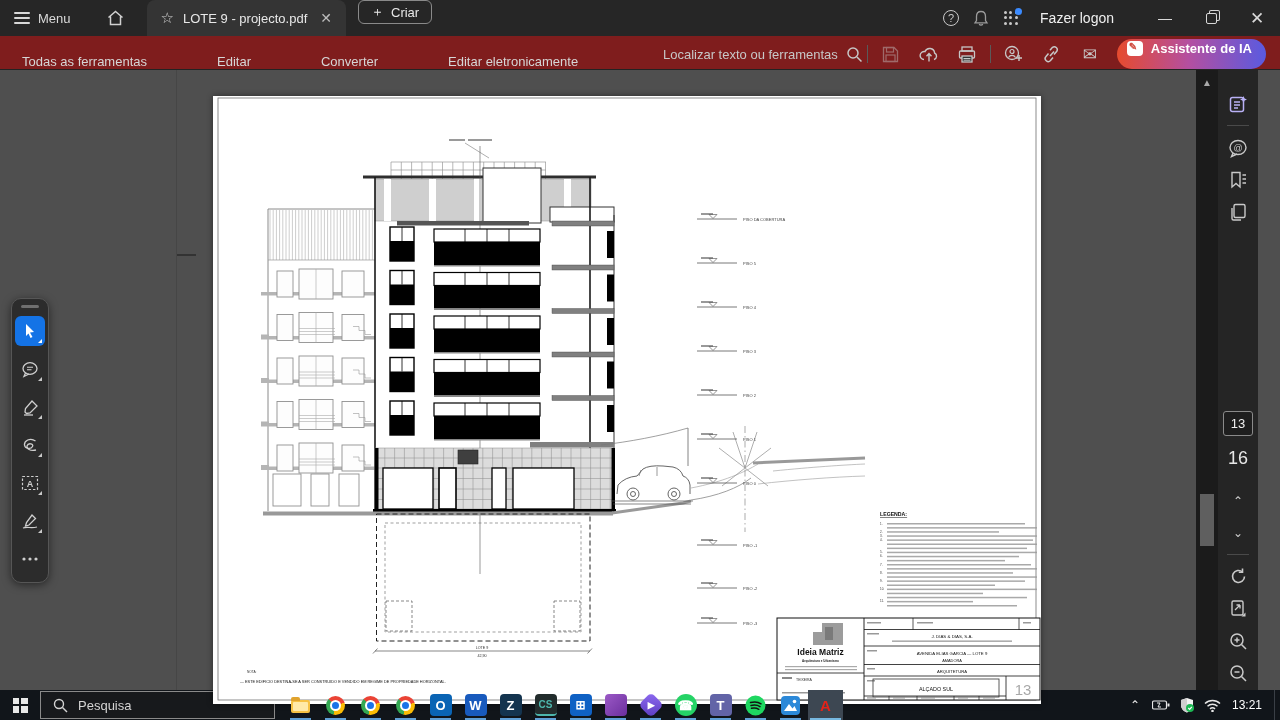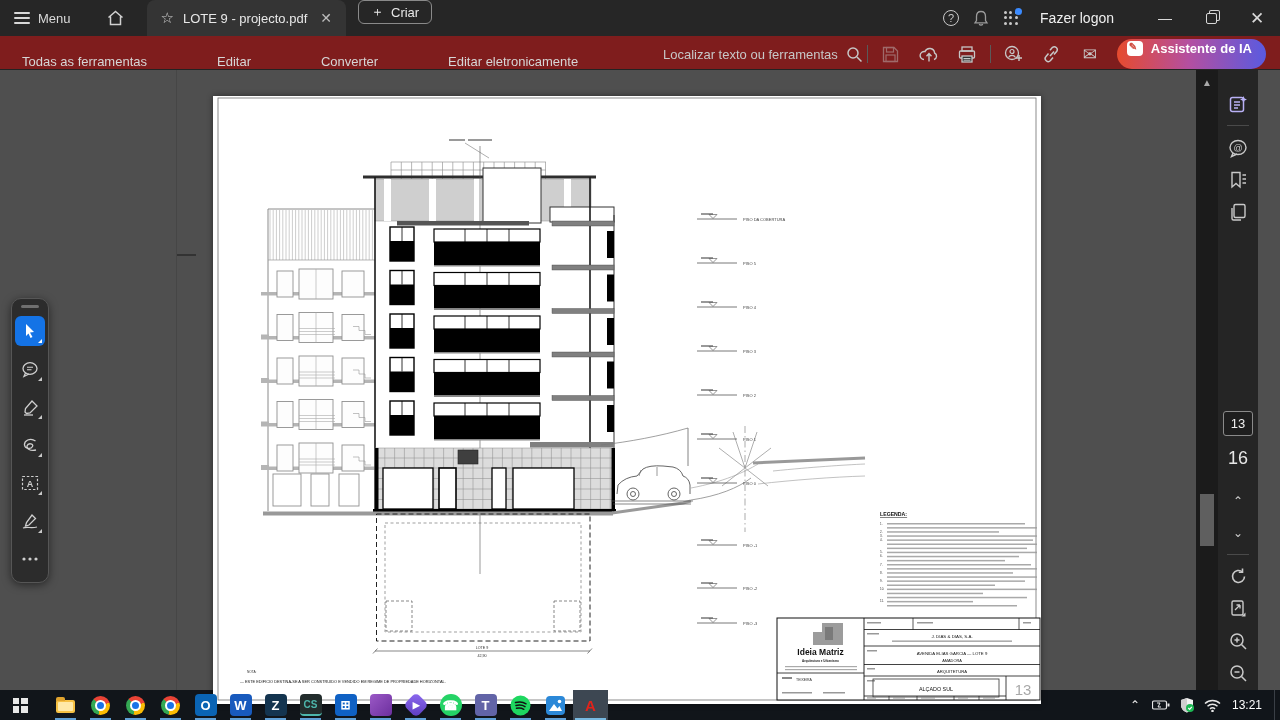--- a/index.html
+++ b/index.html
@@ -754,20 +754,27 @@
 
 <div class="taskbar">
   <div class="start-btn">
     <span class="win-logo">
         <i></i>
         <i></i>
         <i></i>
         <i></i>
       </span>
   </div>
+  <div class="tb-search">
+    <svg width="15" height="15" viewBox="0 0 15 15">
+        <circle cx="6" cy="6" r="4.5" fill="none" stroke="#d4d4d4" stroke-width="1.4"></circle>
+        <path d="M9.5 9.5 L14 14" stroke="#d4d4d4" stroke-width="1.4"></path>
+      </svg>
+    <span>Pesquisa</span>
+  </div>
   <div class="task-icons" id="task-icons">
       <div class="tk-item">
         <span class="folder-g"></span>
         <i class="uline"></i>
       </div>
       <div class="tk-item">
         <span class="chrome-g"></span>
         <i class="uline"></i>
       </div>
       <div class="tk-item">

